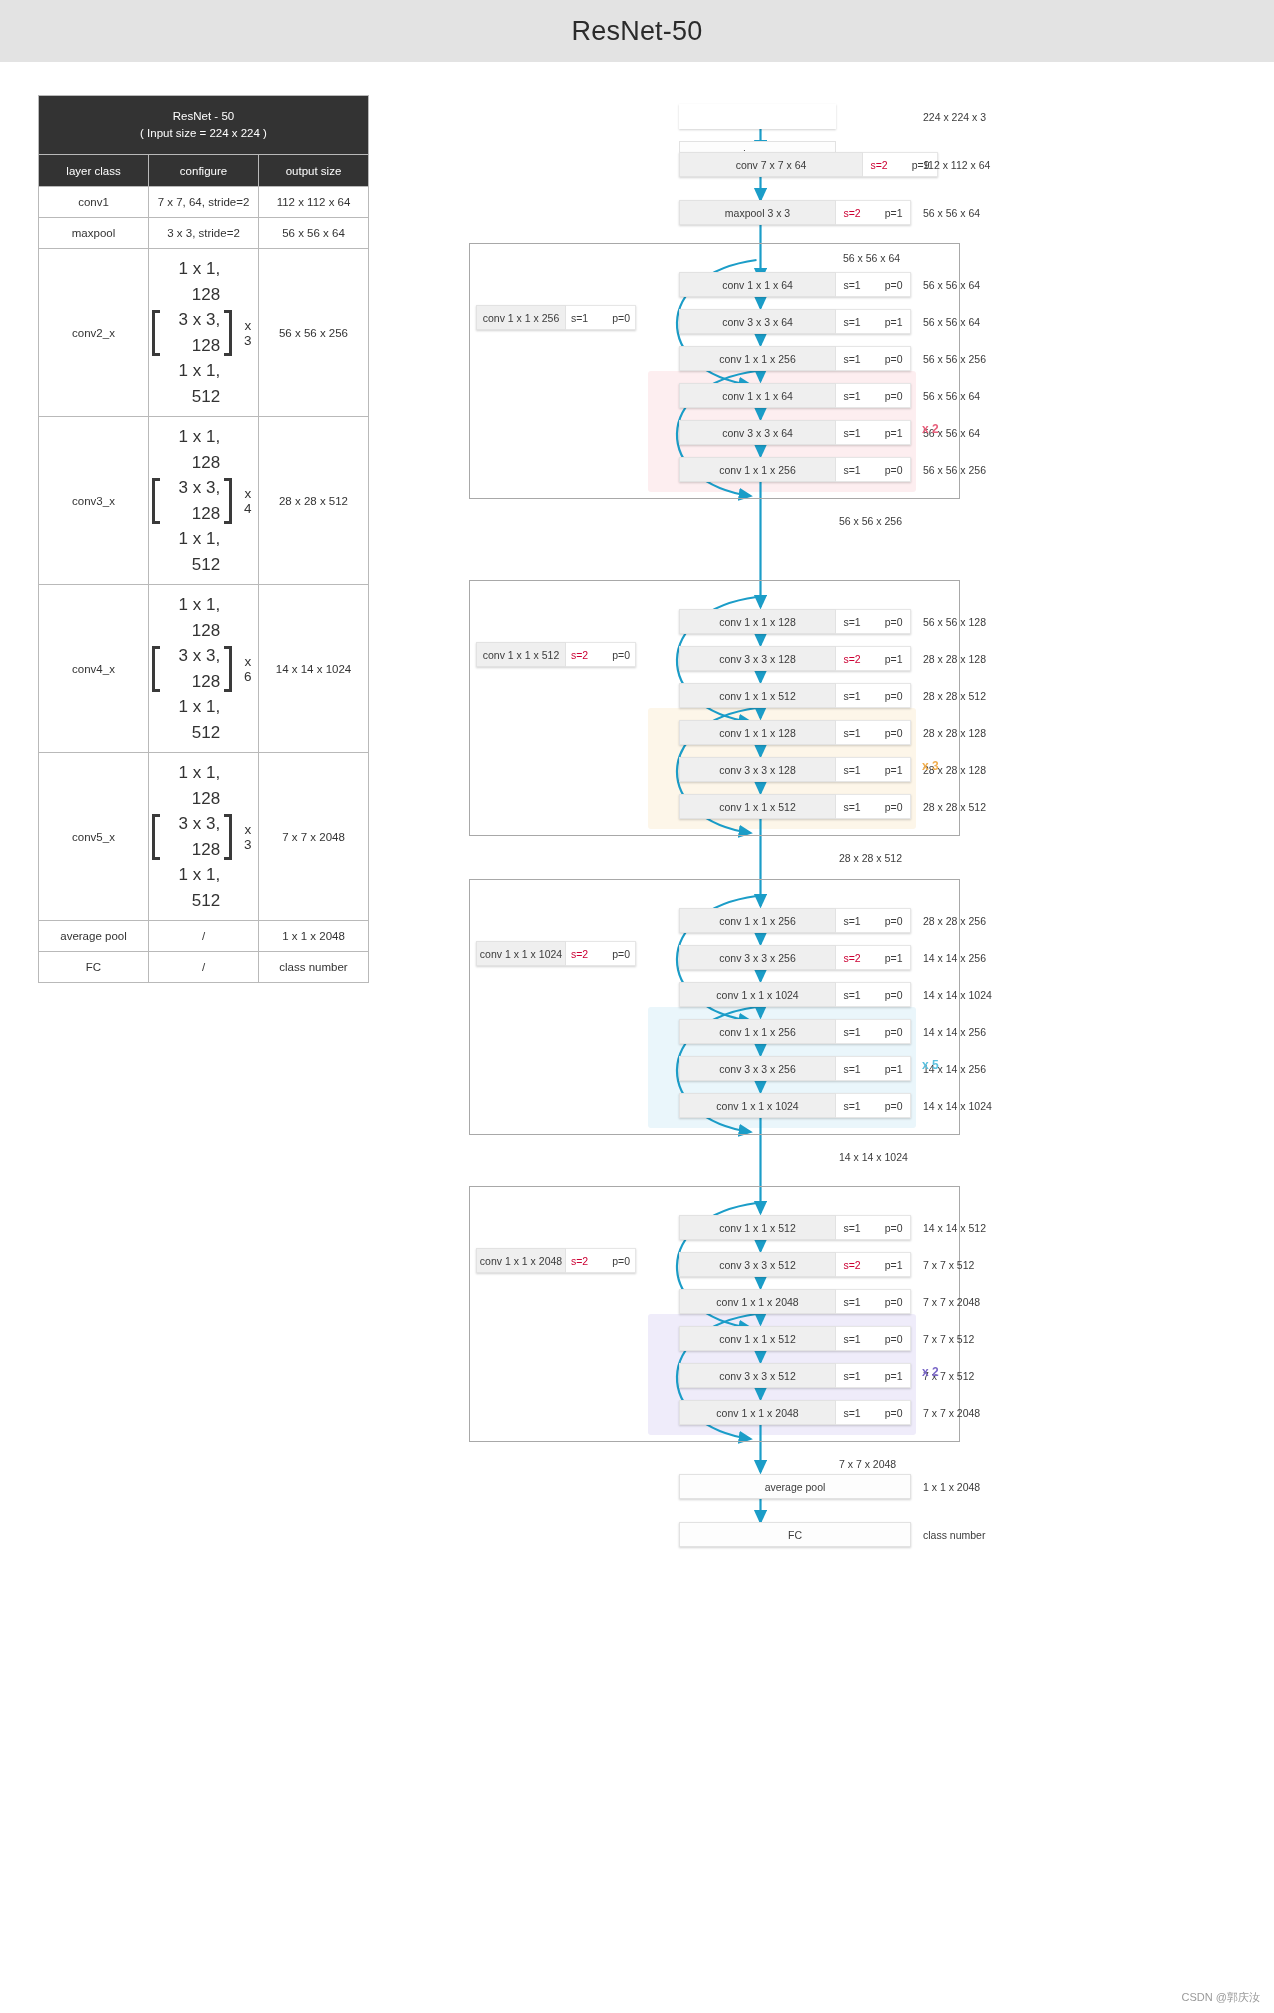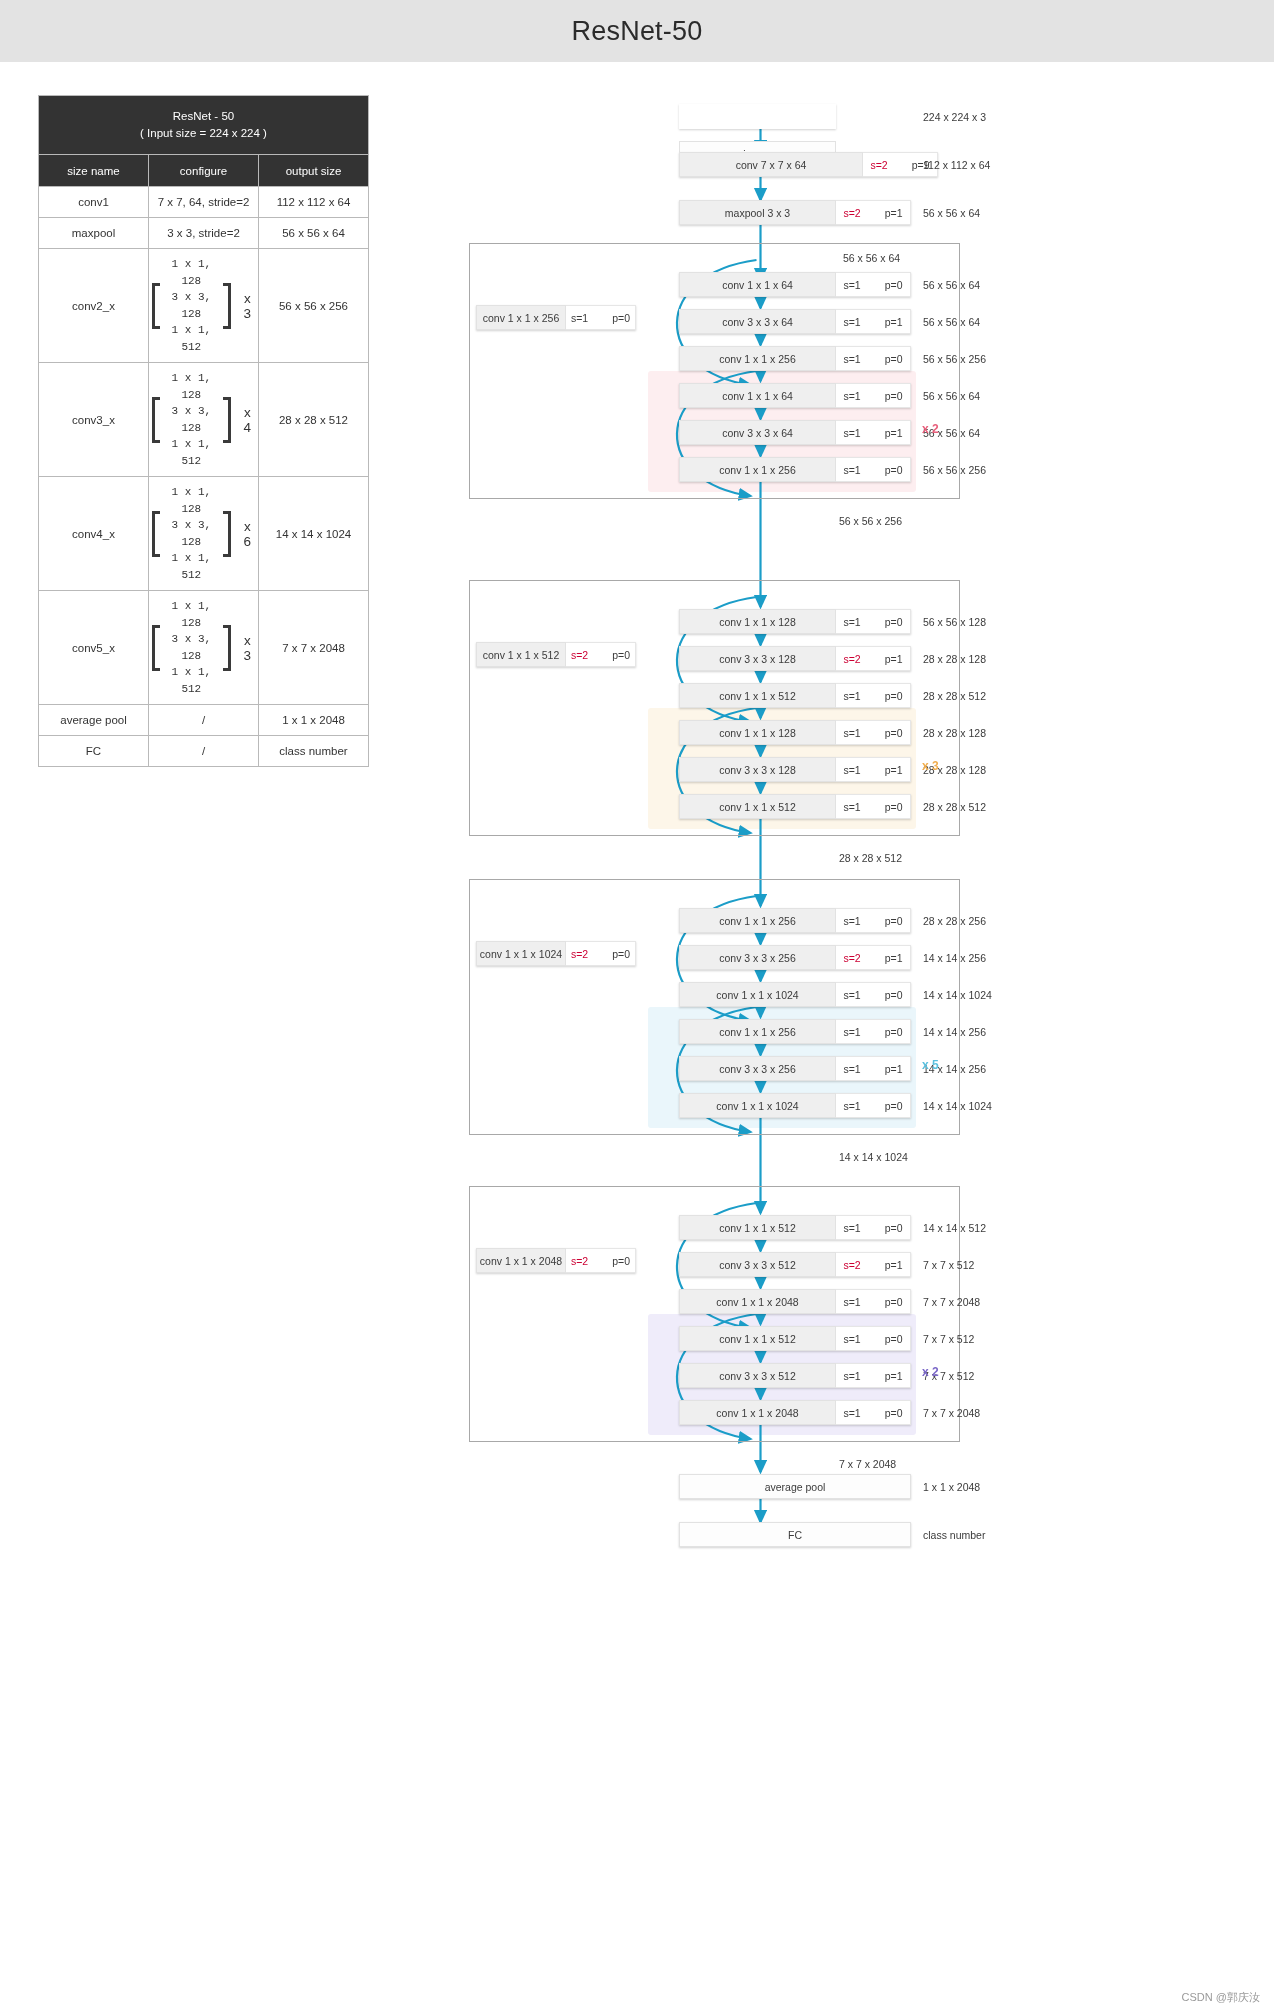--- a/index.html
+++ b/index.html
@@ -40,21 +40,21 @@
   .bracket-wrap { display:flex; align-items:center; justify-content:center; gap:9px; }
   .bracket {
     display:flex; align-items:center; gap:4px;
   }
   .brk {
     width:9px; height:46px;
     border-top:3px solid #3a3a3a; border-bottom:3px solid #3a3a3a;
   }
   .brk.l { border-left:3px solid #3a3a3a; }
   .brk.r { border-right:3px solid #3a3a3a; }
-  .brows { font-size:11px; line-height:1.5; text-align:center;font-family:Liberation Mono, monospace; }
+  .brows { font-size:17px; line-height:1.5; text-align:right; }
   .xmul { font-size:13.5px; color:#333; }
 
   
   #flow { position:absolute; left:0; top:0; width:1274px; height:2013px; }
   #wires { position:absolute; left:0; top:0; width:1274px; height:2013px; pointer-events:none; }
 
   .node {
     position:absolute; height:25px; display:flex;
     box-shadow:0 1px 2px rgba(0,0,0,.18);
     font-size:10.5px; color:#3b3b3b;
@@ -95,21 +95,21 @@
 <div id="table-wrap">
   <table class="spec">
     <thead>
       <tr>
         <th class="hdr-title" colspan="3">
           <div>ResNet - 50</div>
           <div>( Input size = 224 x 224 )</div>
         </th>
       </tr>
       <tr>
-        <th class="hdr-cell c1">size name</th>
+        <th class="hdr-cell c1">layer class</th>
         <th class="hdr-cell c2">configure</th>
         <th class="hdr-cell c3">output size</th>
       </tr>
     </thead>
     <tbody>
 
       <tr>
         <td class="cell c1">conv1</td>
         <td class="cell c2">7 x 7,   64,   stride=2</td>
         <td class="cell c3">112 x 112 x 64</td>

